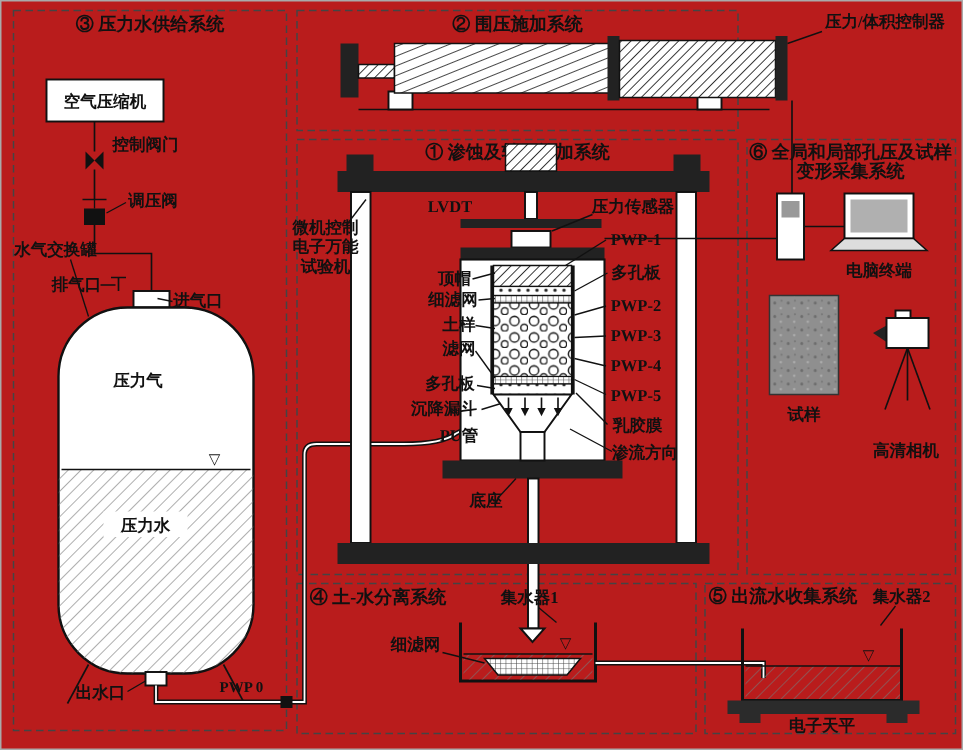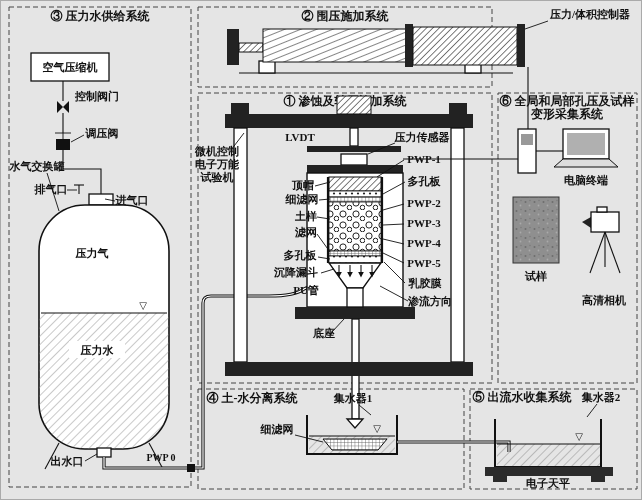--- a/index.html
+++ b/index.html
@@ -1,16 +1,16 @@
 <!DOCTYPE html>
 <html><head>
 <meta charset="utf-8">
 <style>
   html,body{margin:0;padding:0;background:#fff;}
-  #stage{position:relative;width:642px;height:500px;background:#e5e5e5;border:1px solid #aaa;box-sizing:border-box;overflow:hidden;}
+  #stage{position:relative;width:642px;height:500px;background:#b91c1c;border:1px solid #aaa;box-sizing:border-box;overflow:hidden;}
   svg{position:absolute;left:0;top:0;}
   text{font-family:"Liberation Serif","DejaVu Serif",serif;font-weight:bold;fill:#111;}
   .title{font-size:12px;}
   .lbl{font-size:11px;}
   .sm{font-size:10px;}
   .dash{fill:none;stroke:#444;stroke-width:1;stroke-dasharray:5 3;}
   .wt{fill:#fff;stroke:#111;stroke-width:1.3;}
   .ld{stroke:#111;stroke-width:0.9;fill:none;}
   .pipe{stroke:#111;stroke-width:3.2;fill:none;}
   .pipeIn{stroke:#fff;stroke-width:1.2;fill:none;}

